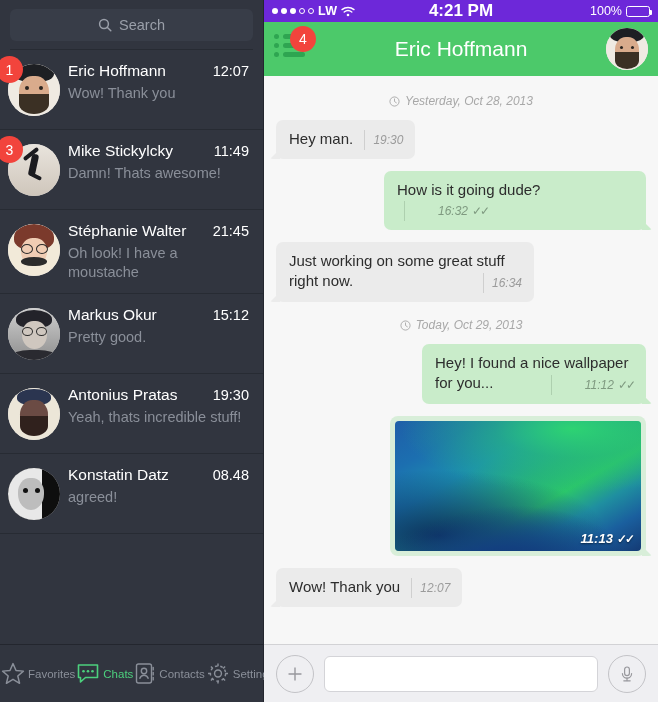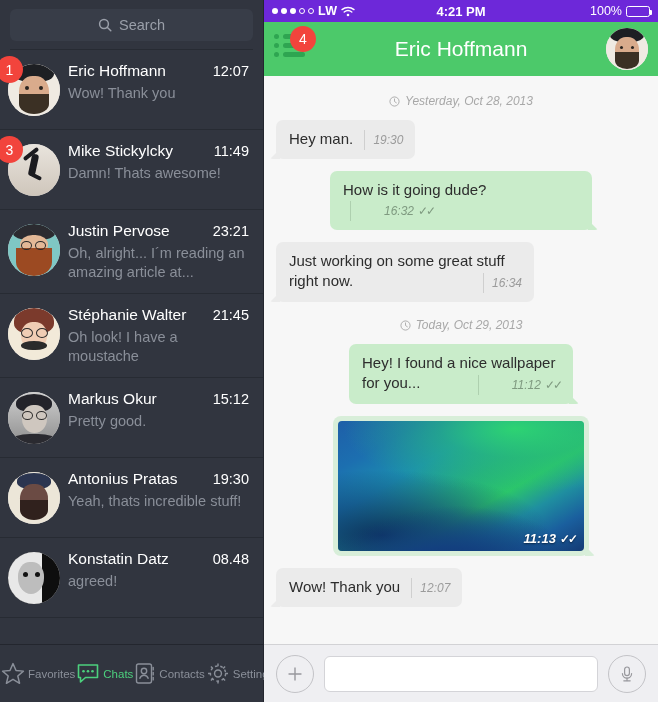--- a/index.html
+++ b/index.html
@@ -79,21 +79,21 @@
     display: flex; align-items: center; color: #fff;
     font-size: 12.5px; padding: 0 8px; position: relative;
   }
   .sb-left { display: flex; align-items: center; gap: 4px; }
   .dots { display: flex; gap: 3px; align-items: center; }
   .dot { width: 6px; height: 6px; border-radius: 50%; background: #fff; }
   .dot.empty { background: transparent; border: 1px solid #fff; width: 6px; height: 6px; }
   .sb-carrier { font-weight: bold; font-size: 12.5px; letter-spacing: .3px; }
   .sb-time {
     position: absolute; left: 0; right: 0; text-align: center;
-    font-weight: bold; font-size: 13px;
+    font-weight: bold; font-size: 17px;
   }
   .sb-right { margin-left: auto; display: flex; align-items: center; gap: 4px; z-index: 2; }
   .battery {
     width: 24px; height: 11px; border: 1px solid #fff; border-radius: 2.5px;
     position: relative; padding: 1px;
   }
   .battery .fill { background: #fff; height: 100%; width: 100%; border-radius: 1px; }
   .battery .tip {
     position: absolute; right: -3px; top: 3px; width: 2px; height: 5px;
     background: #fff; border-radius: 0 1px 1px 0;
@@ -131,21 +131,21 @@
     display: flex; flex-direction: column; gap: 0;
   }
   .date-sep {
     text-align: center; color: #a8a8a8; font-size: 12px;
     font-style: italic; margin: 4px 0 12px 0;
     display: flex; align-items: center; justify-content: center; gap: 5px;
   }
   .clock-ico { display: inline-flex; }
 
   .msg { display: flex; margin-bottom: 12px; }
-  .msg.out { justify-content: center; }
+  .msg.out { justify-content: flex-end; }
   .bubble {
     position: relative; max-width: 262px;
     padding: 9px 12px 9px 13px;
     border-radius: 7px; font-size: 15px; line-height: 20px;
     color: #2d2d2d;
   }
   .bubble.in  { background: #ebebeb; }
   .bubble.out { background: #c9ecca; }
   .bubble.in::after {
     content: ""; position: absolute; left: -6px; bottom: 0;
@@ -288,39 +288,20 @@
         </div>
         <div class="row-body">
           <div class="row-top">
             <span class="row-name">Mike Stickylcky</span>
             <span class="row-time">11:49</span>
           </div>
           <div class="row-msg">Damn! Thats awesome!</div>
         </div>
       </div>
 
-      <div class="chat-row">
-        <div class="avatar-cell">
-          <div class="avatar">
-            <div class="av-bg" style="background:#7fc7c4"></div>
-            <div class="hat" style="left:5px;top:0px;width:42px;height:16px;background:#2b2b30"></div>
-            <div class="skin" style="left:12px;top:11px;width:28px;height:20px;background:#e3b896"></div>
-            <div class="beard" style="left:8px;top:24px;width:36px;height:28px;background:#9c4a22;border-radius:0 0 60% 60%"></div>
-            <div class="glasses" style="left:13px;top:17px;width:11px;height:9px"></div>
-            <div class="glasses" style="left:27px;top:17px;width:11px;height:9px"></div>
-          </div>
-        </div>
-        <div class="row-body">
-          <div class="row-top">
-            <span class="row-name">Justin Pervose</span>
-            <span class="row-time">23:21</span>
-          </div>
-          <div class="row-msg">Oh, alright... I´m reading an amazing article at...</div>
-        </div>
-      </div>
 
       <div class="chat-row">
         <div class="avatar-cell">
           <div class="avatar">
             <div class="av-bg" style="background:#f2ead9"></div>
             <div class="hat" style="left:6px;top:0px;width:40px;height:26px;background:#7b3a2c"></div>
             <div class="skin" style="left:13px;top:14px;width:26px;height:28px;background:#f0cdb4"></div>
             <div class="glasses" style="left:13px;top:20px;width:12px;height:10px"></div>
             <div class="glasses" style="left:28px;top:20px;width:12px;height:10px"></div>
             <div style="position:absolute;left:13px;top:33px;width:26px;height:9px;background:#2b2b2b;border-radius:50% 50% 45% 45%"></div>

